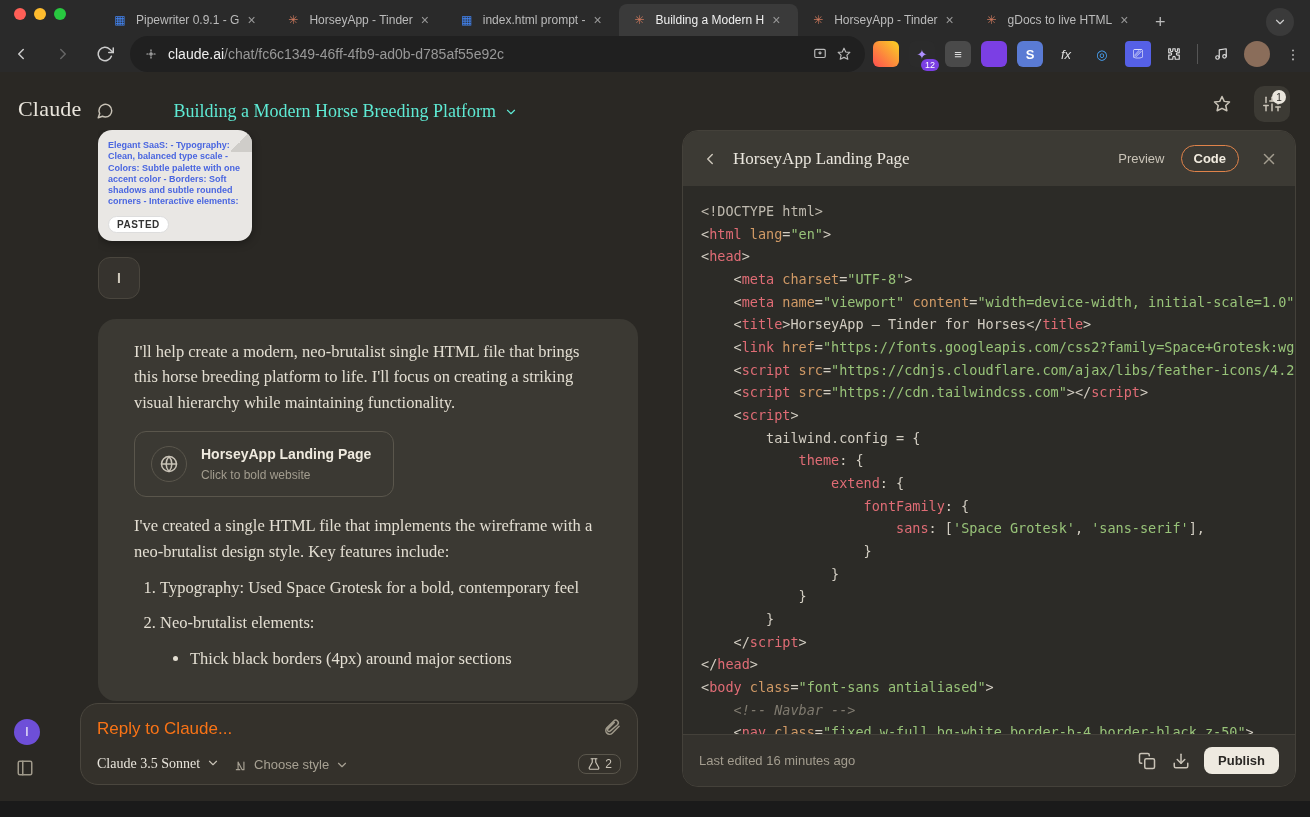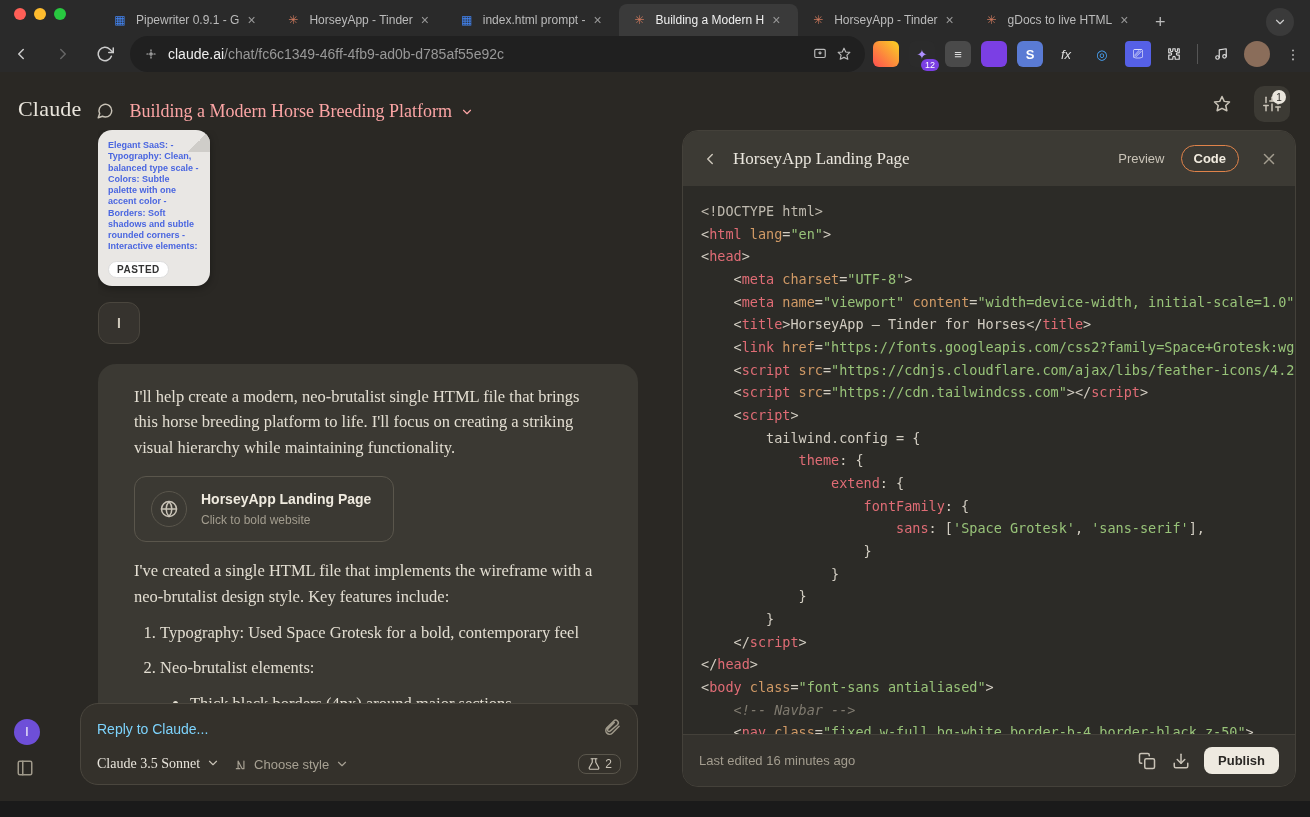--- a/index.html
+++ b/index.html
@@ -47,31 +47,31 @@
 .divider { width:1px; height:20px; background:#555;}
 .avatar-small { width:26px; height:26px; border-radius:50%; background:#8a6d5a; }
 
 
 .app { background: #2a2824; height: calc(817px - 88px); position:relative; }
 .app-header {
   display:flex; align-items:flex-end; gap:14px; padding: 14px 20px 10px 18px;
 }
 .logo { font-family: Georgia, "Times New Roman", serif; font-size: 22px; color:#e9e5dc; letter-spacing:.2px;}
 .chat-icon { width:20px; height:20px; color:#c8c2b6; }
-.conv-title { font-family: Georgia, serif; color:#fca5a5; font-size:18px; display:flex; align-items:center; gap:8px; cursor:pointer;}
+.conv-title { font-family: Georgia, serif; color:#5eead4; font-size:18px; display:flex; align-items:center; gap:8px; cursor:pointer;margin-left:44px;}
 .hdr-spacer { flex:1; }
 .star-btn, .settings-btn { width:36px; height:36px; border-radius:10px; display:flex; align-items:center; justify-content:center; color:#c9c3b7; cursor:pointer;}
 .settings-btn { background:#3c3a34; position:relative; }
 .settings-badge { position:absolute; top:4px; right:4px; background:#e9e5dc; color:#2a2824; font-size:10px; width:14px; height:14px; border-radius:50%; display:flex; align-items:center; justify-content:center;}
 
 
 .content-area { position:absolute; left:0; right:0; top:58px; bottom:0; }
 .left-col { position:absolute; left:98px; top:0; width:540px; bottom: 96px; overflow:hidden;}
 .pasted-card {
-  width:112px; background:#e9e7e4; border-radius:14px; padding:10px 10px 8px;
+  width:154px; background:#e9e7e4; border-radius:14px; padding:10px 10px 8px;
   box-shadow:0 2px 8px rgba(0,0,0,.35);
   position:relative;
 }
 .pasted-card::after{
   content:''; position:absolute; top:0; right:0; width:22px; height:22px;
   background:linear-gradient(135deg, transparent 50%, #cfcdc9 50%);
   border-top-right-radius:14px;
 }
 .pasted-text { font-size:9px; line-height:1.25; color:#4a66e0; font-weight:600; }
 .pasted-badge { margin-top:8px; display:inline-block; background:#fff; border:1px solid #ddd; border-radius:10px; padding:2px 8px; font-size:10px; font-weight:700; color:#333; letter-spacing:.5px;}
@@ -90,26 +90,26 @@
 .artifact-sub { font-family: -apple-system, sans-serif; color:#a39d8f; font-size:12px; }
 ol.features { margin: 8px 0 0 26px; }
 ol.features li { margin: 10px 0; }
 ol.features li::marker { color:#e3ded2; }
 ul.sub { list-style: disc; margin-left: 30px; margin-top:10px;}
 ul.sub li { margin: 6px 0;}
 
 
 .input-wrap { position:absolute; left:80px; bottom:16px; width:558px; background:#34312b; border:1px solid #4a463e; border-radius:18px; padding: 14px 16px 10px;}
 .input-top { display:flex; align-items:center; }
-.reply-ph { color:#7dd3fc; font-size:14px; flex:1; }
+.reply-ph { color:#f97316; font-size:17px; flex:1; }
 .attach-icon { color:#9f998a; cursor:pointer; }
 .input-bottom { display:flex; align-items:center; gap:14px; margin-top:14px; font-size:13px; color:#c9c3b7;}
 .model-sel { display:flex; align-items:flex-start; gap:6px; cursor:pointer;}
 .model-name { font-family: Georgia, serif; font-size:14px; color:#e9e5dc;}
-.style-sel { display:flex; align-items:center; gap:6px; color:#a7a193; cursor:pointer; }
+.style-sel { display:flex; align-items:flex-end; gap:6px; color:#a7a193; cursor:pointer; }
 .input-spacer { flex:1; }
 .token-ct { border:1px solid #5a564c; border-radius:8px; padding:2px 8px; color:#c9c3b7; font-size:12px; display:flex; align-items:center; gap:4px; }
 
 .left-avatar-dot { position:absolute; left:14px; bottom:56px; width:26px; height:26px; border-radius:50%; background:#6e4fd8; color:#fff; font-size:12px; display:flex; align-items:center; justify-content:center;}
 .sidebar-toggle { position:absolute; left:16px; bottom:20px; color:#9f998a; cursor:pointer;}
 
 
 .artifact-panel {
   position:absolute; right:14px; top:0; bottom:14px; width:614px;
   background:#2f2d29; border:1px solid #44413a; border-radius:16px;

